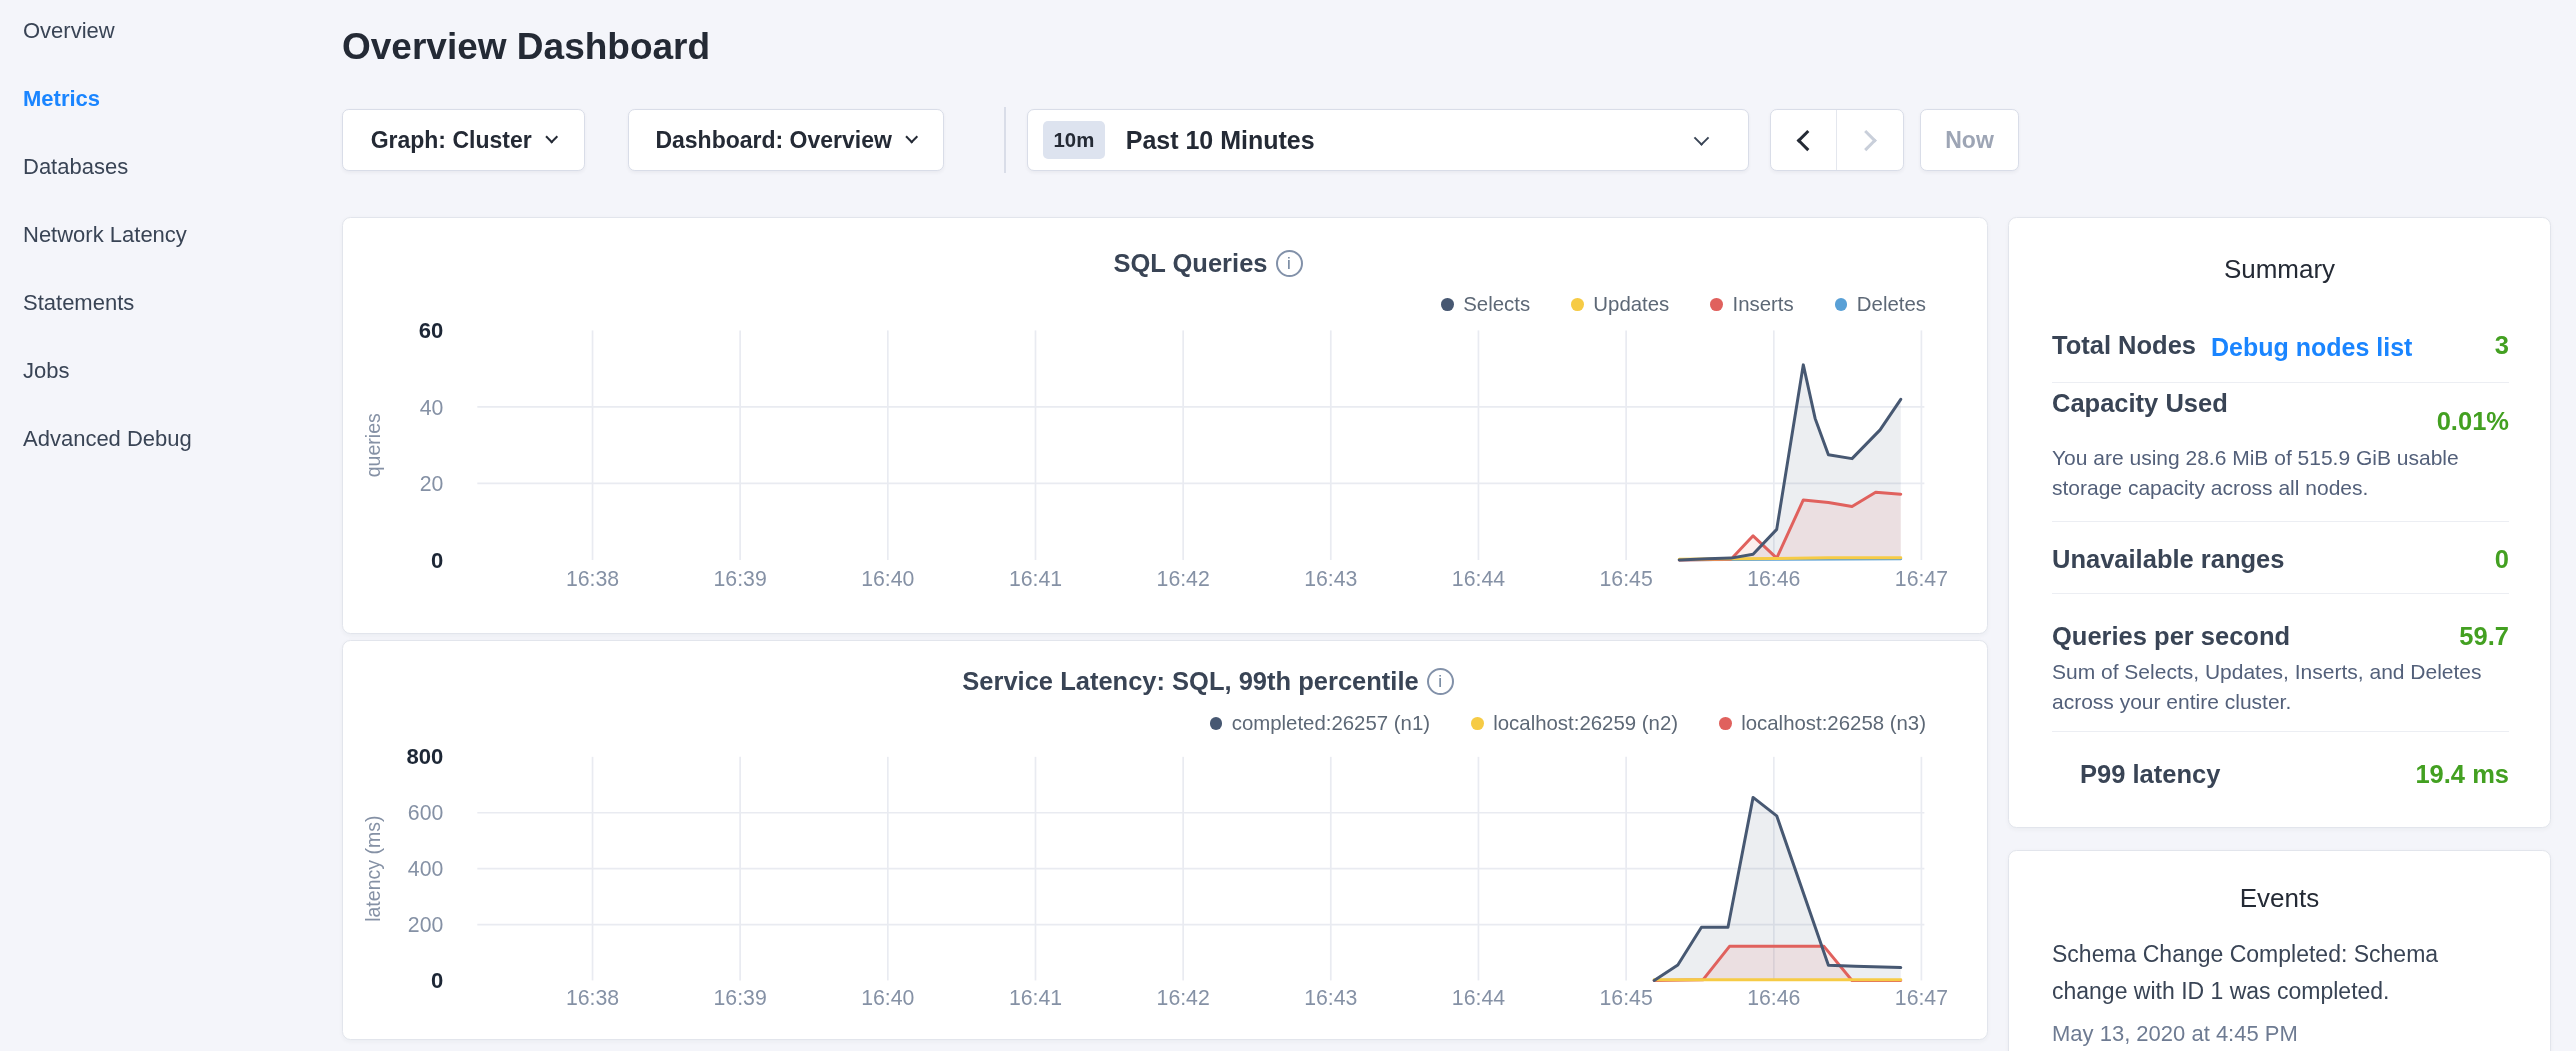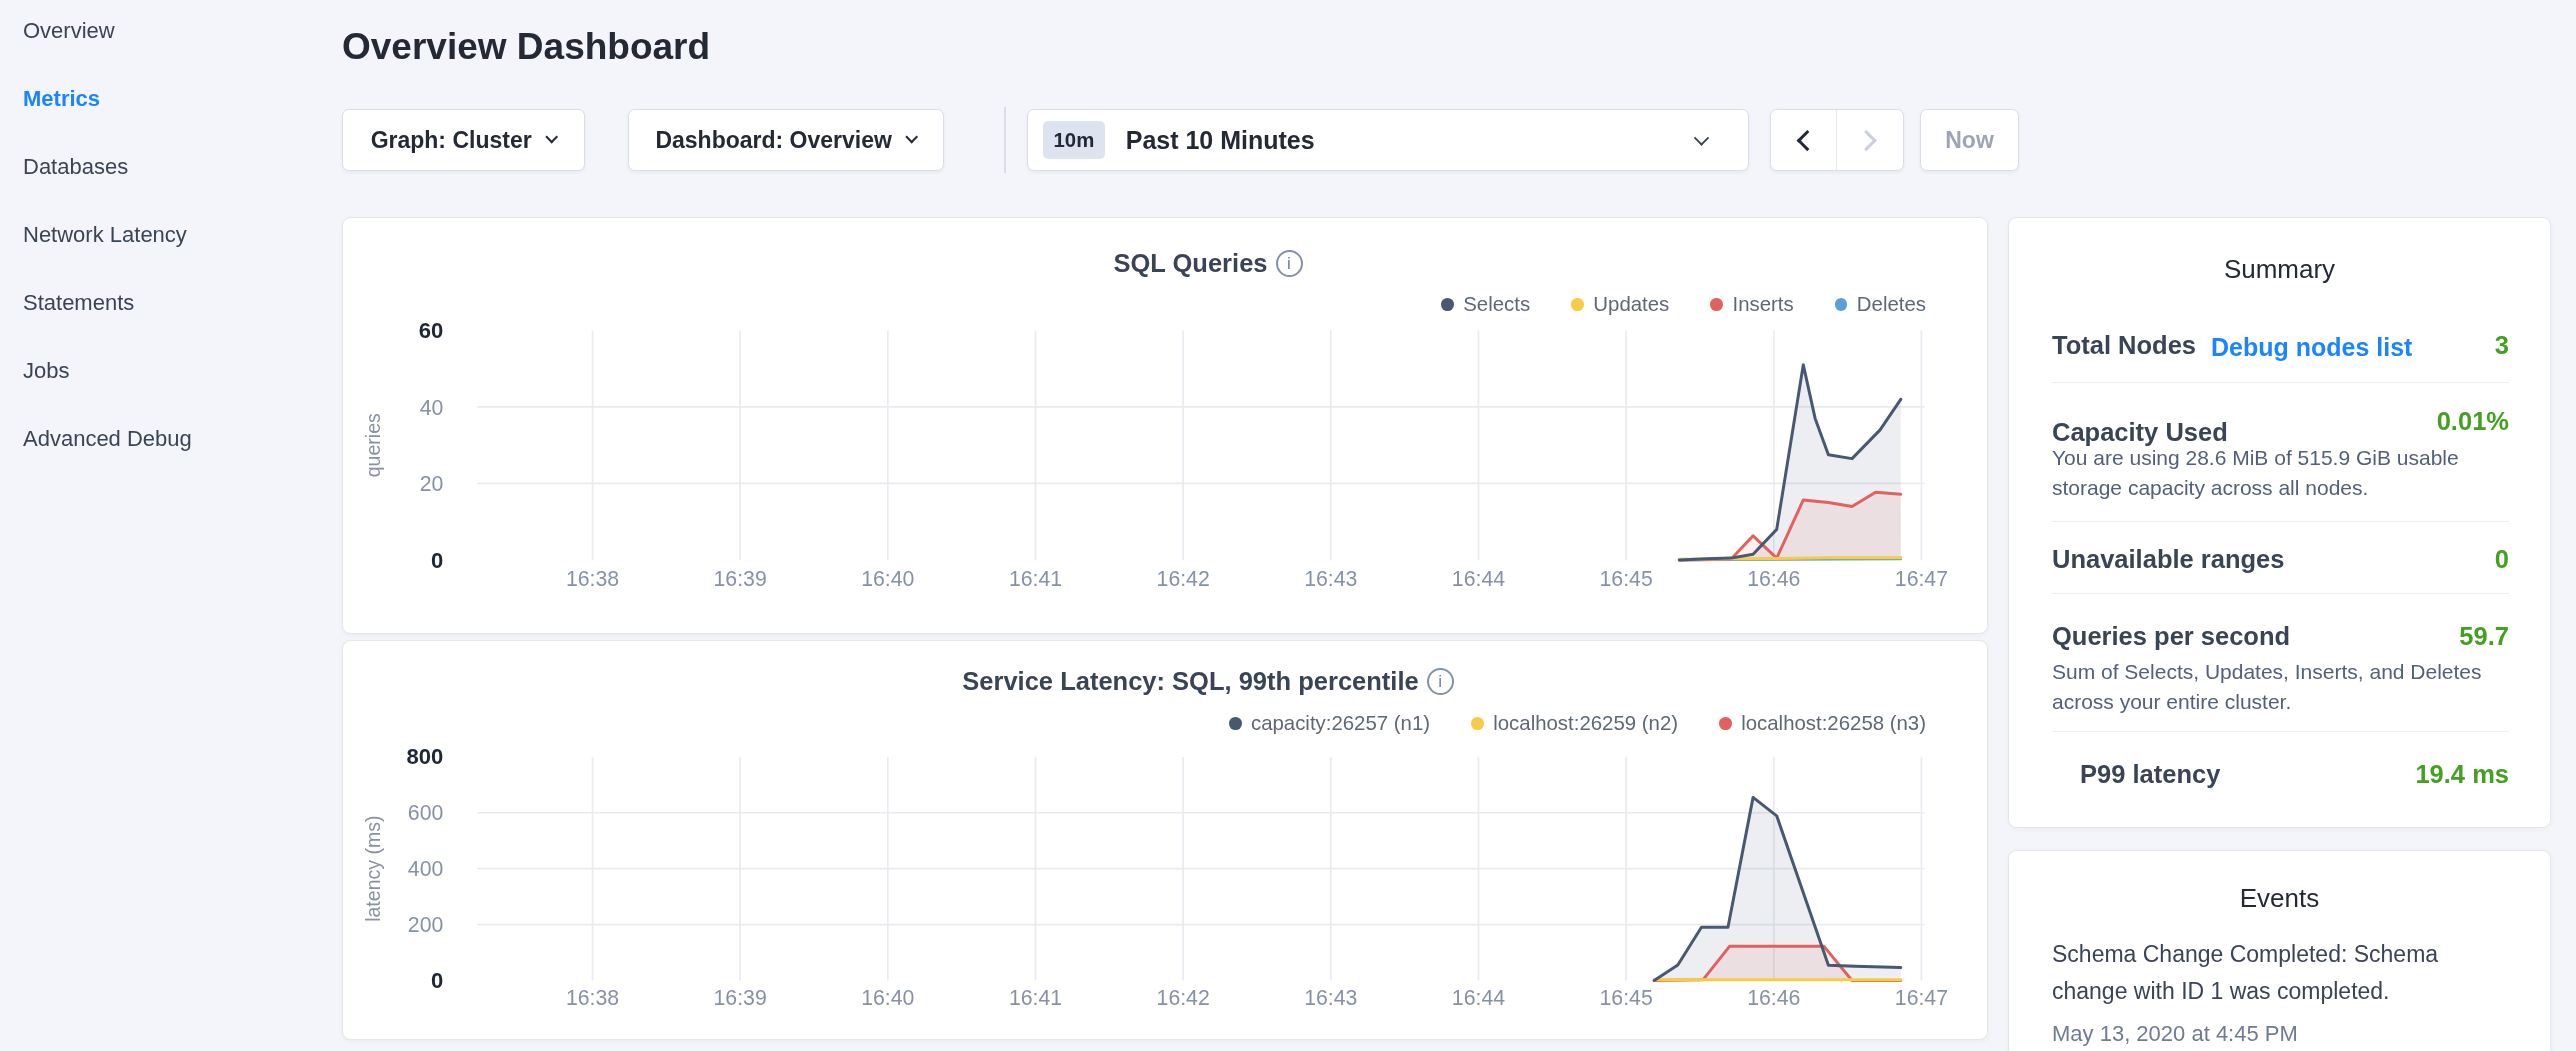--- a/index.html
+++ b/index.html
@@ -165,21 +165,21 @@
   </section>
 
   <section class="card chart-card-2">
     <div class="chart-head">
       <span class="chart-title">Service Latency: SQL, 99th percentile</span>
       <span class="info-icon">i</span>
     </div>
     <div class="legend" id="legend-1">
         <span class="legend-item">
           <span class="dot" style="background: rgb(71, 88, 114);"></span>
-          <span>capacity:26257 (n1)</span>
+          <span>completed:26257 (n1)</span>
         </span>
         <span class="legend-item">
           <span class="dot" style="background: rgb(246, 203, 69);"></span>
           <span>localhost:26259 (n2)</span>
         </span>
         <span class="legend-item">
           <span class="dot" style="background: rgb(224, 97, 93);"></span>
           <span>localhost:26258 (n3)</span>
         </span>
       </div>
@@ -223,21 +223,21 @@
   </section>
 
   <aside class="card summary-card">
     <div class="panel-heading" style="top:36px;">Summary</div>
 
     <div class="srow-label" style="top:113px;">Total Nodes</div>
     <div class="srow-link" style="top:115px;">Debug nodes list</div>
     <div class="srow-value" style="top:113px;">3</div>
     <div class="hr" style="top:164px;"></div>
 
-    <div class="srow-label" style="top:200px;">Capacity Used</div>
+    <div class="srow-label" style="top:171px;">Capacity Used</div>
     <div class="srow-value" style="top:189px;">0.01%</div>
     <div class="srow-desc" style="top:225px;">You are using 28.6 MiB of 515.9 GiB usable storage capacity across all nodes.</div>
     <div class="hr" style="top:303px;"></div>
 
     <div class="srow-label" style="top:327px;">Unavailable ranges</div>
     <div class="srow-value" style="top:327px;">0</div>
     <div class="hr" style="top:375px;"></div>
 
     <div class="srow-label" style="top:404px;">Queries per second</div>
     <div class="srow-value" style="top:404px;">59.7</div>

